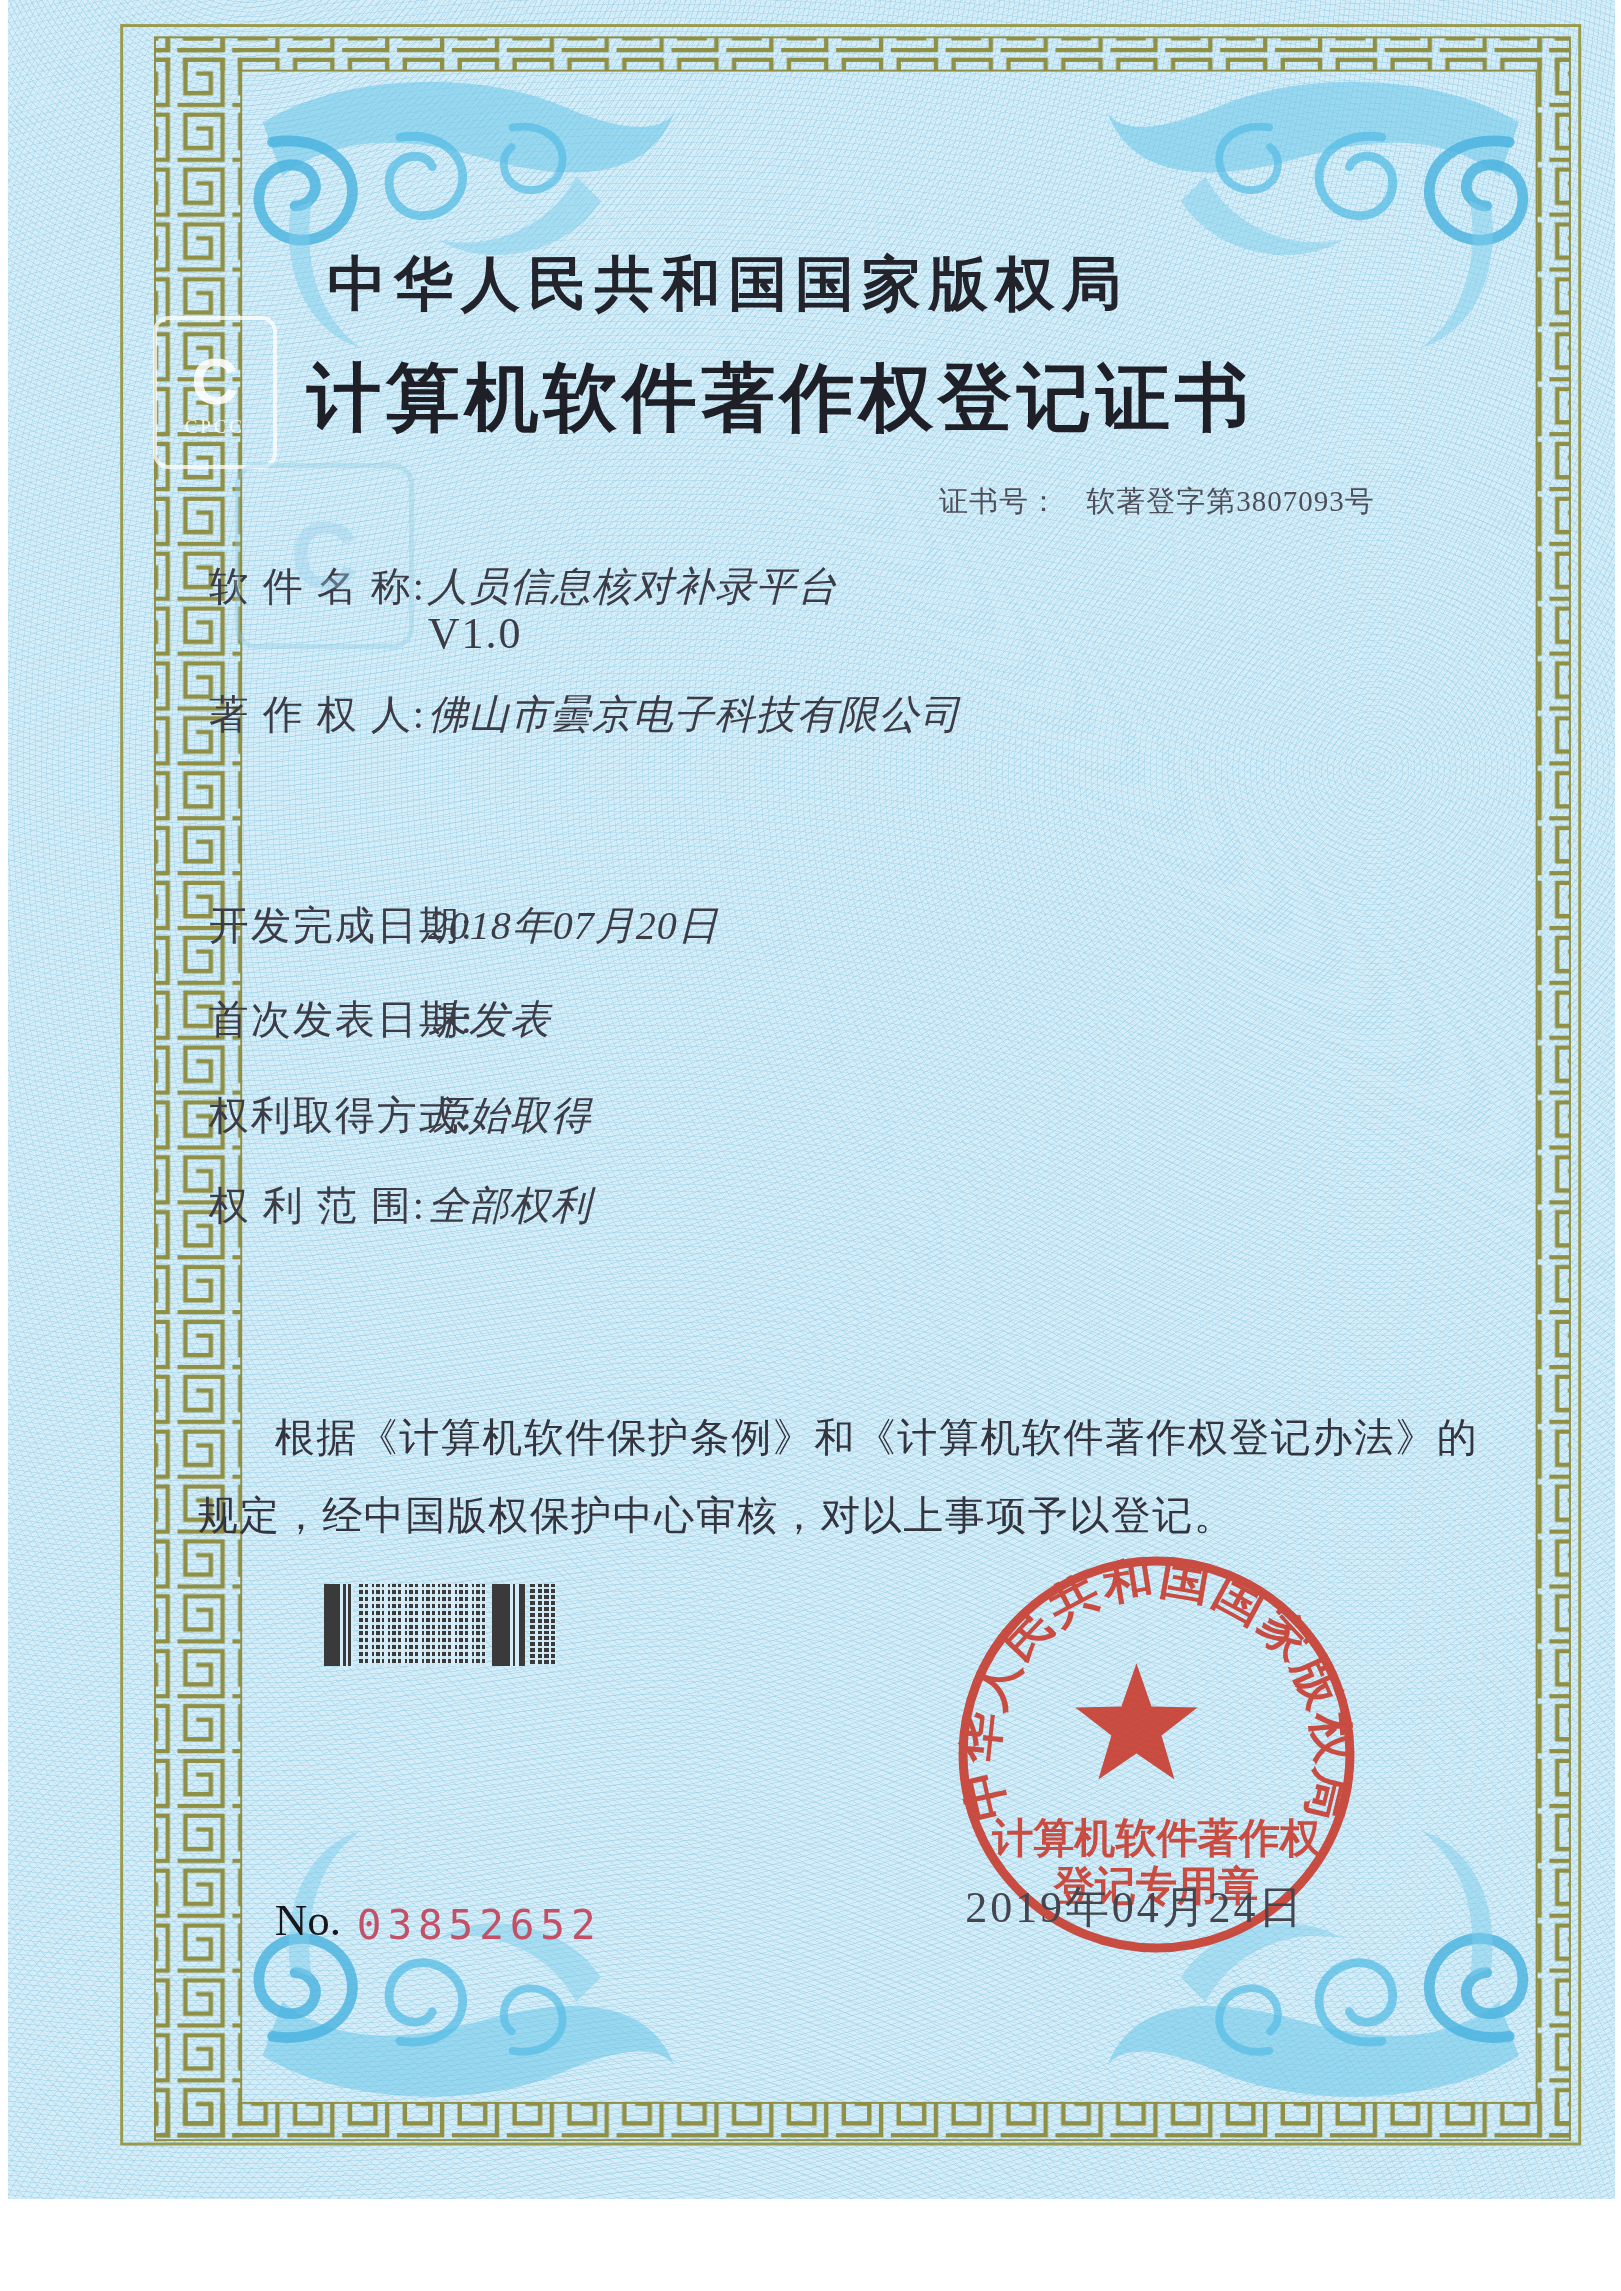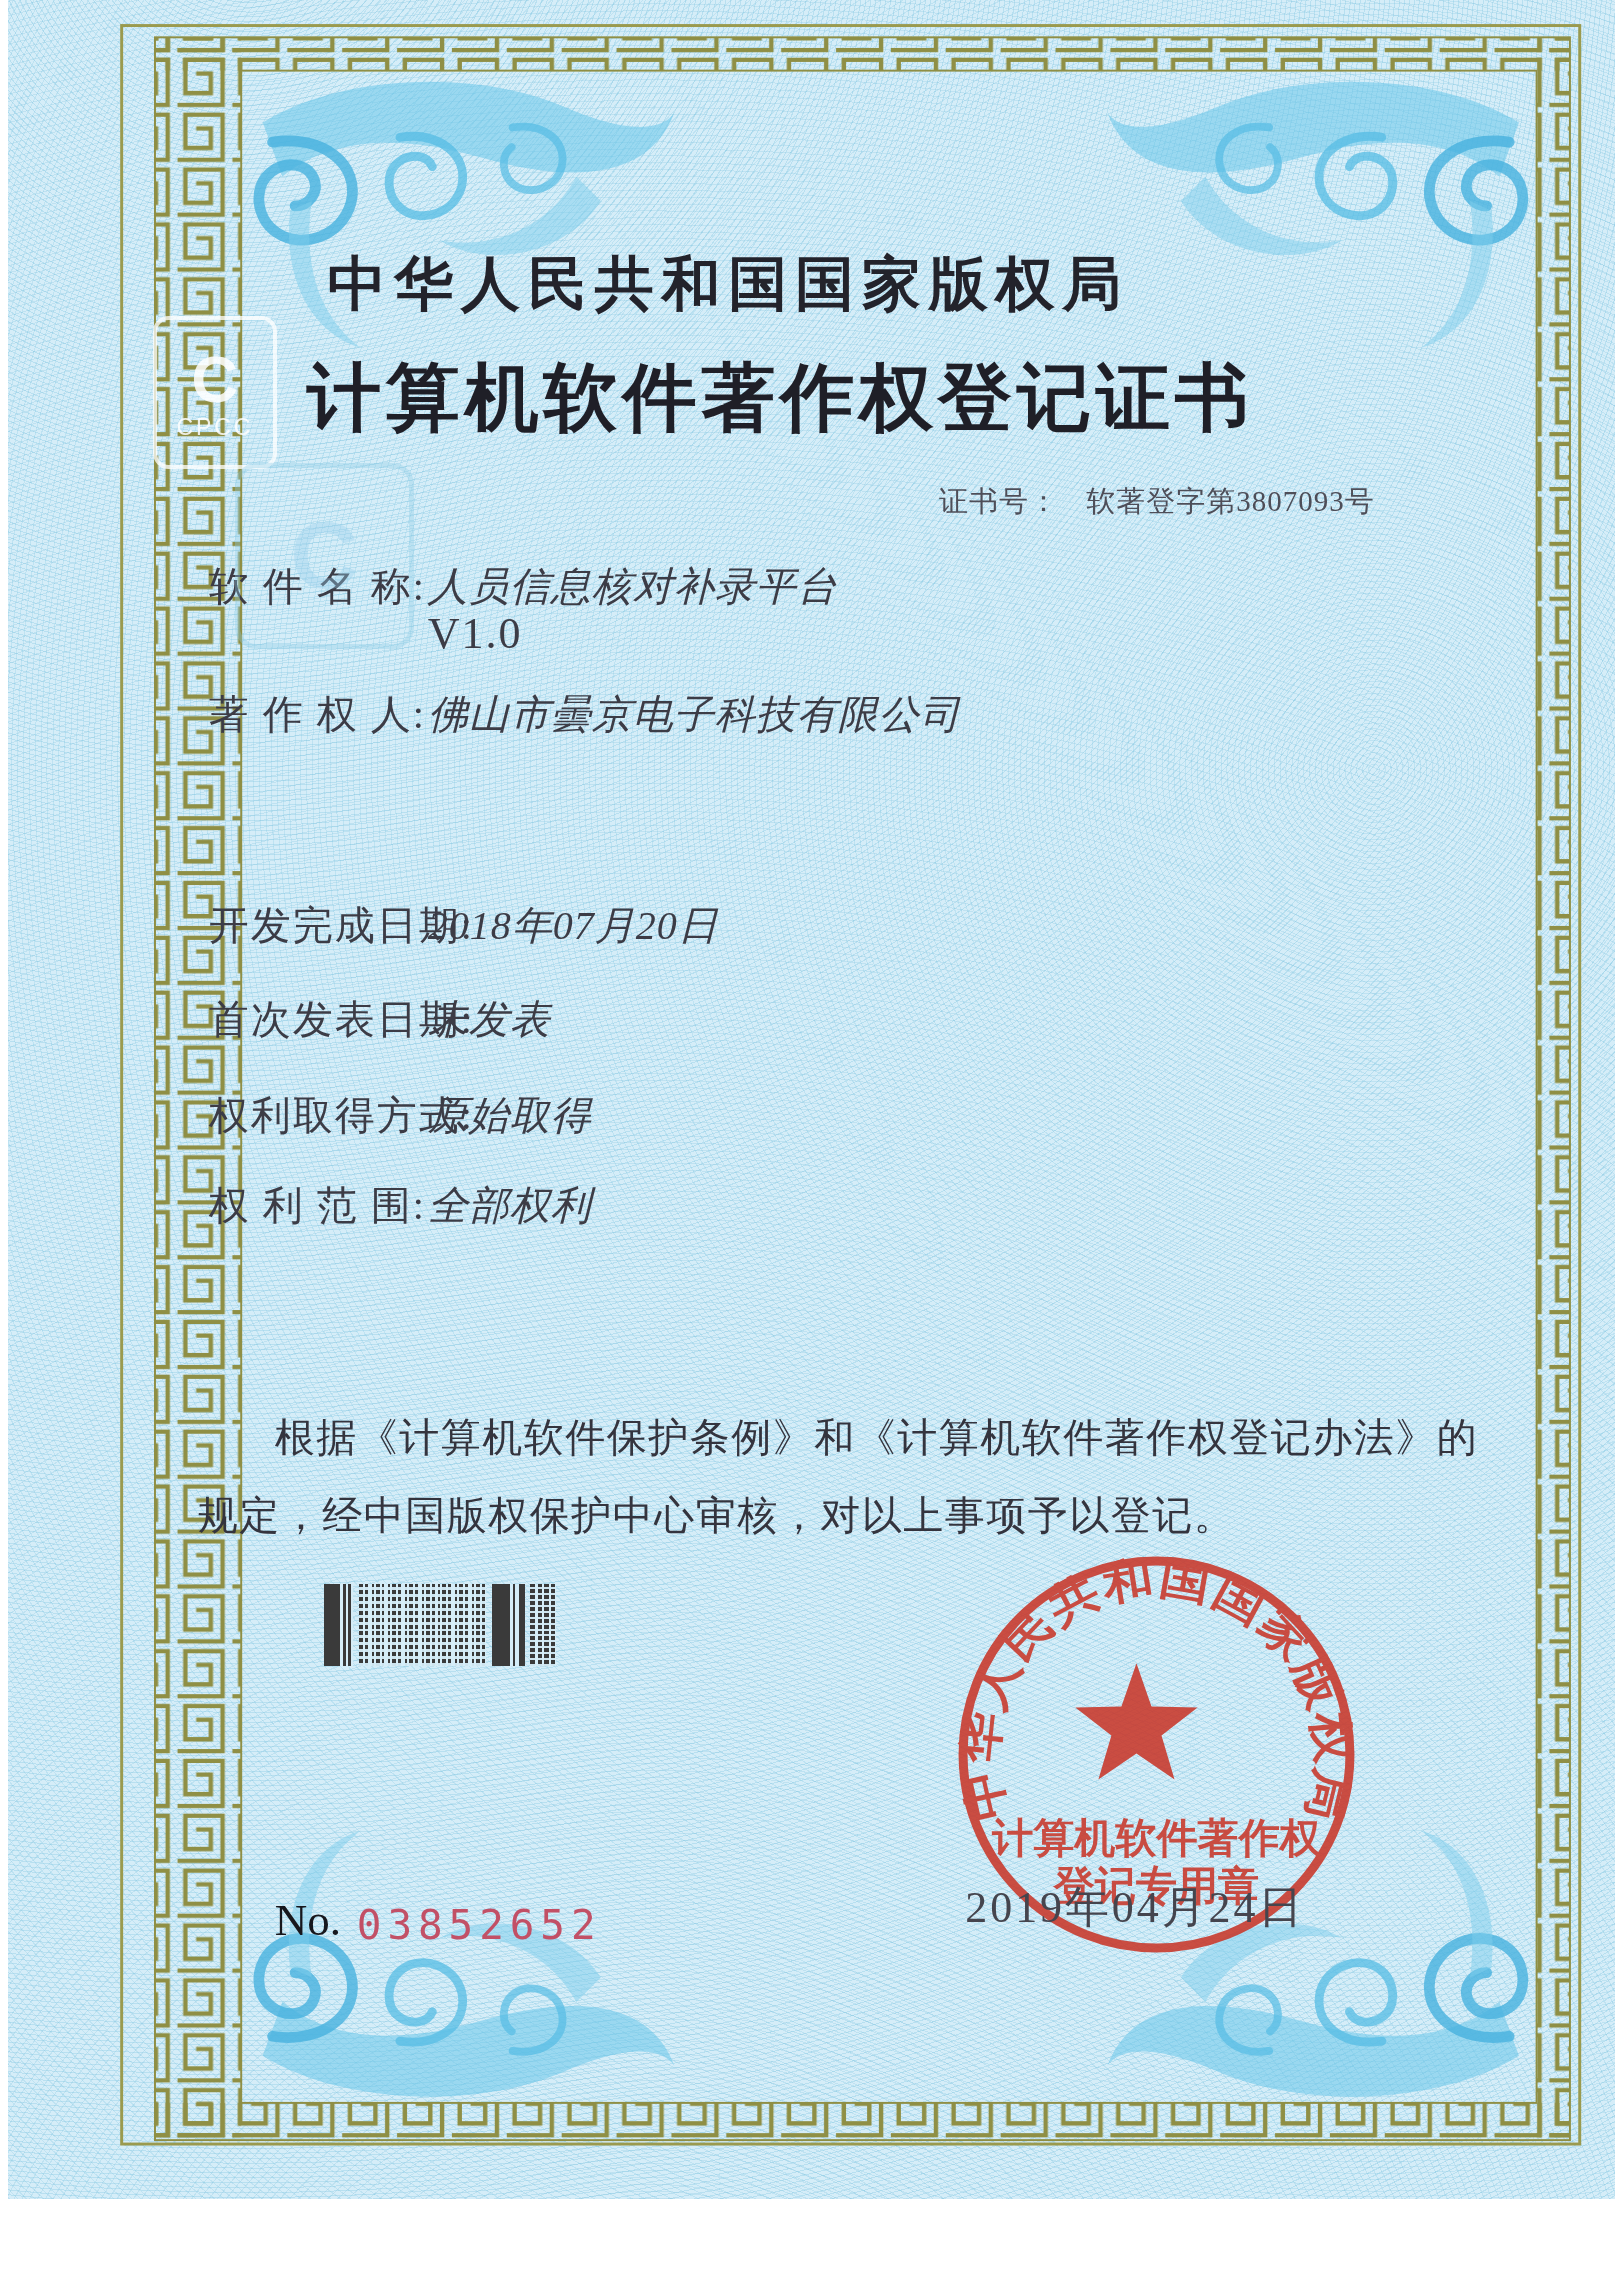--- a/index.html
+++ b/index.html
@@ -47,21 +47,21 @@
   .bc-d{width:25.5px;margin-left:5.9px;background:
      repeating-linear-gradient(0deg, rgba(213,237,248,.95) 0 2px, rgba(213,237,248,0) 2px 5.9px),
      repeating-linear-gradient(90deg,#3a3a3a 0 4.9px,#d5edf8 4.9px 7.8px,#3a3a3a 7.8px 11.8px,#d5edf8 11.8px 13.7px);}
   .issue-date{left:912px;top:1878px;width:431px;text-align:center;
     font-size:44px;color:#45454e;letter-spacing:2.9px;font-weight:500;z-index:6;}
   .seal{left:933px;top:1539px;z-index:5;}
   .wm{left:145px;top:316px;width:116px;height:145px;border:4.9px solid rgba(255,255,255,.75);
     border-radius:15.7px;display:flex;flex-direction:column;align-items:center;justify-content:center;
     color:rgba(255,255,255,.85);z-index:1;}
   .wm .c{font-size:65px;font-weight:700;line-height:69px;font-family:"Liberation Sans",sans-serif;}
-  .wm .t{font-size:23px;letter-spacing:2.9px;font-family:Liberation Sans, sans-serif;}
+  .wm .t{font-size:19px;letter-spacing:2.9px;font-family:Liberation Serif, serif;}
   .wm2{left:227px;top:463px;width:169px;height:176px;border:5.9px solid rgba(140,202,230,.35);
     border-radius:21.6px;display:flex;align-items:center;justify-content:center;
     color:rgba(150,206,234,.38);font-size:94px;font-weight:700;
     font-family:"Liberation Sans",sans-serif;z-index:1;}
   svg text{font-family:"Liberation Serif","DejaVu Serif",serif;}
 </style>
 </head>
 <body>
 
 <div class="paper">

